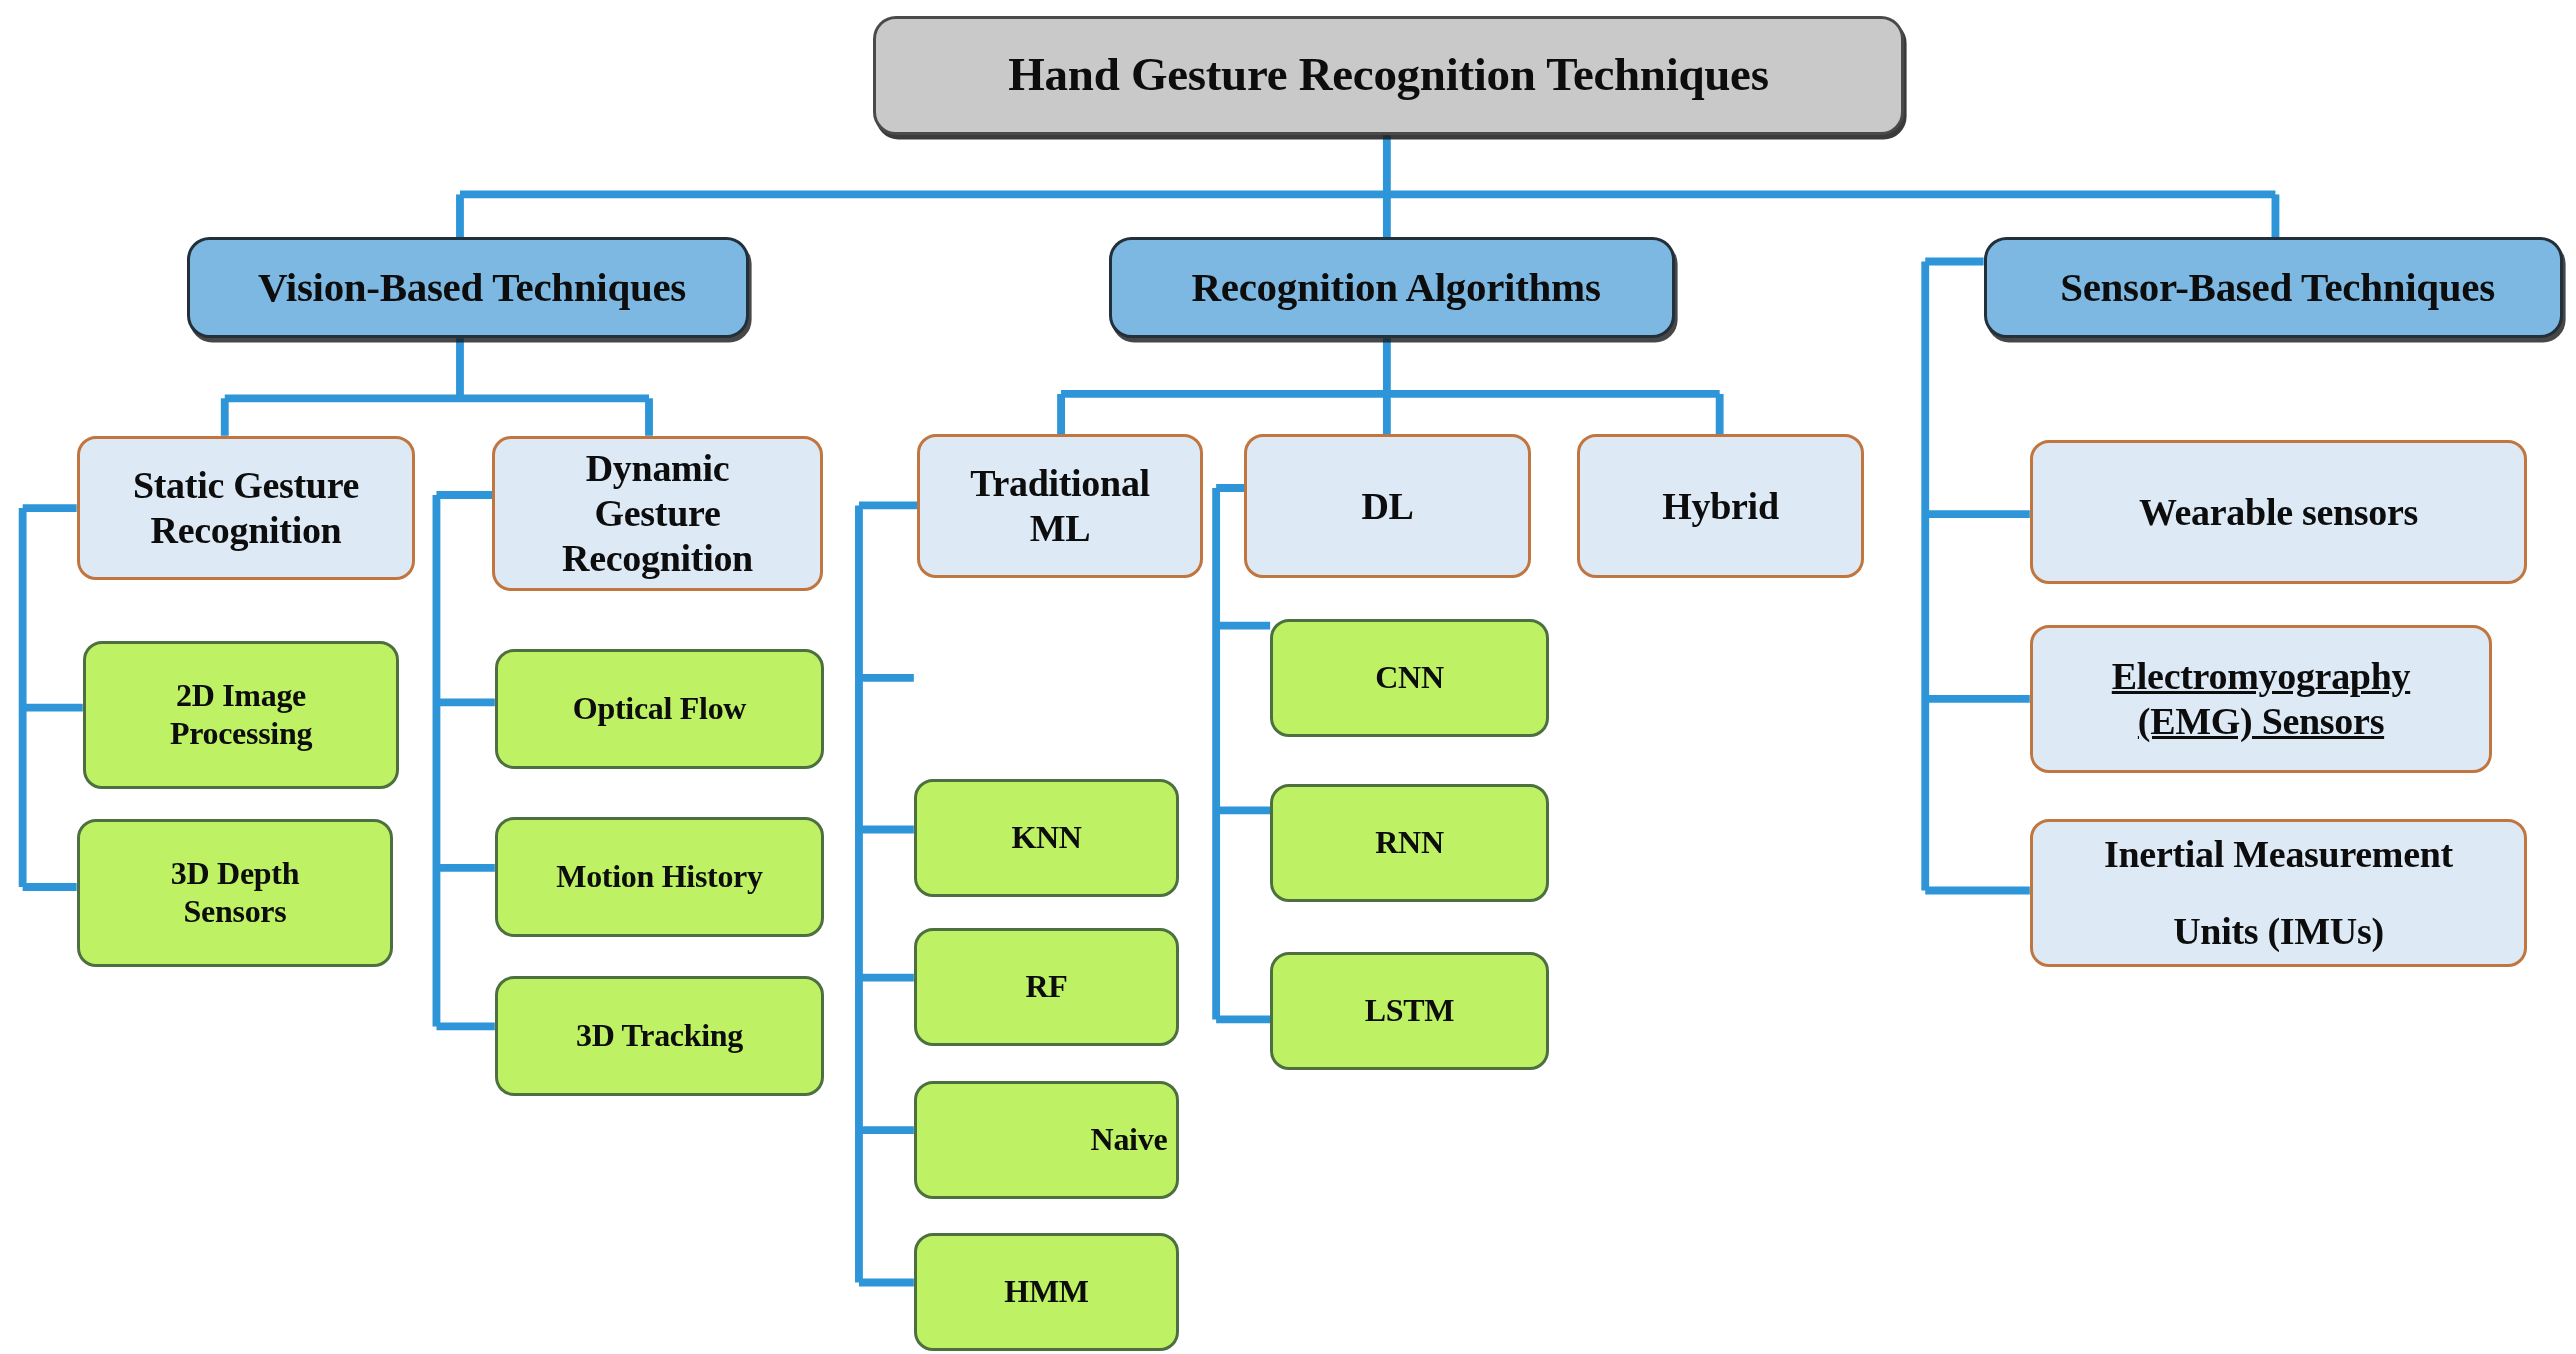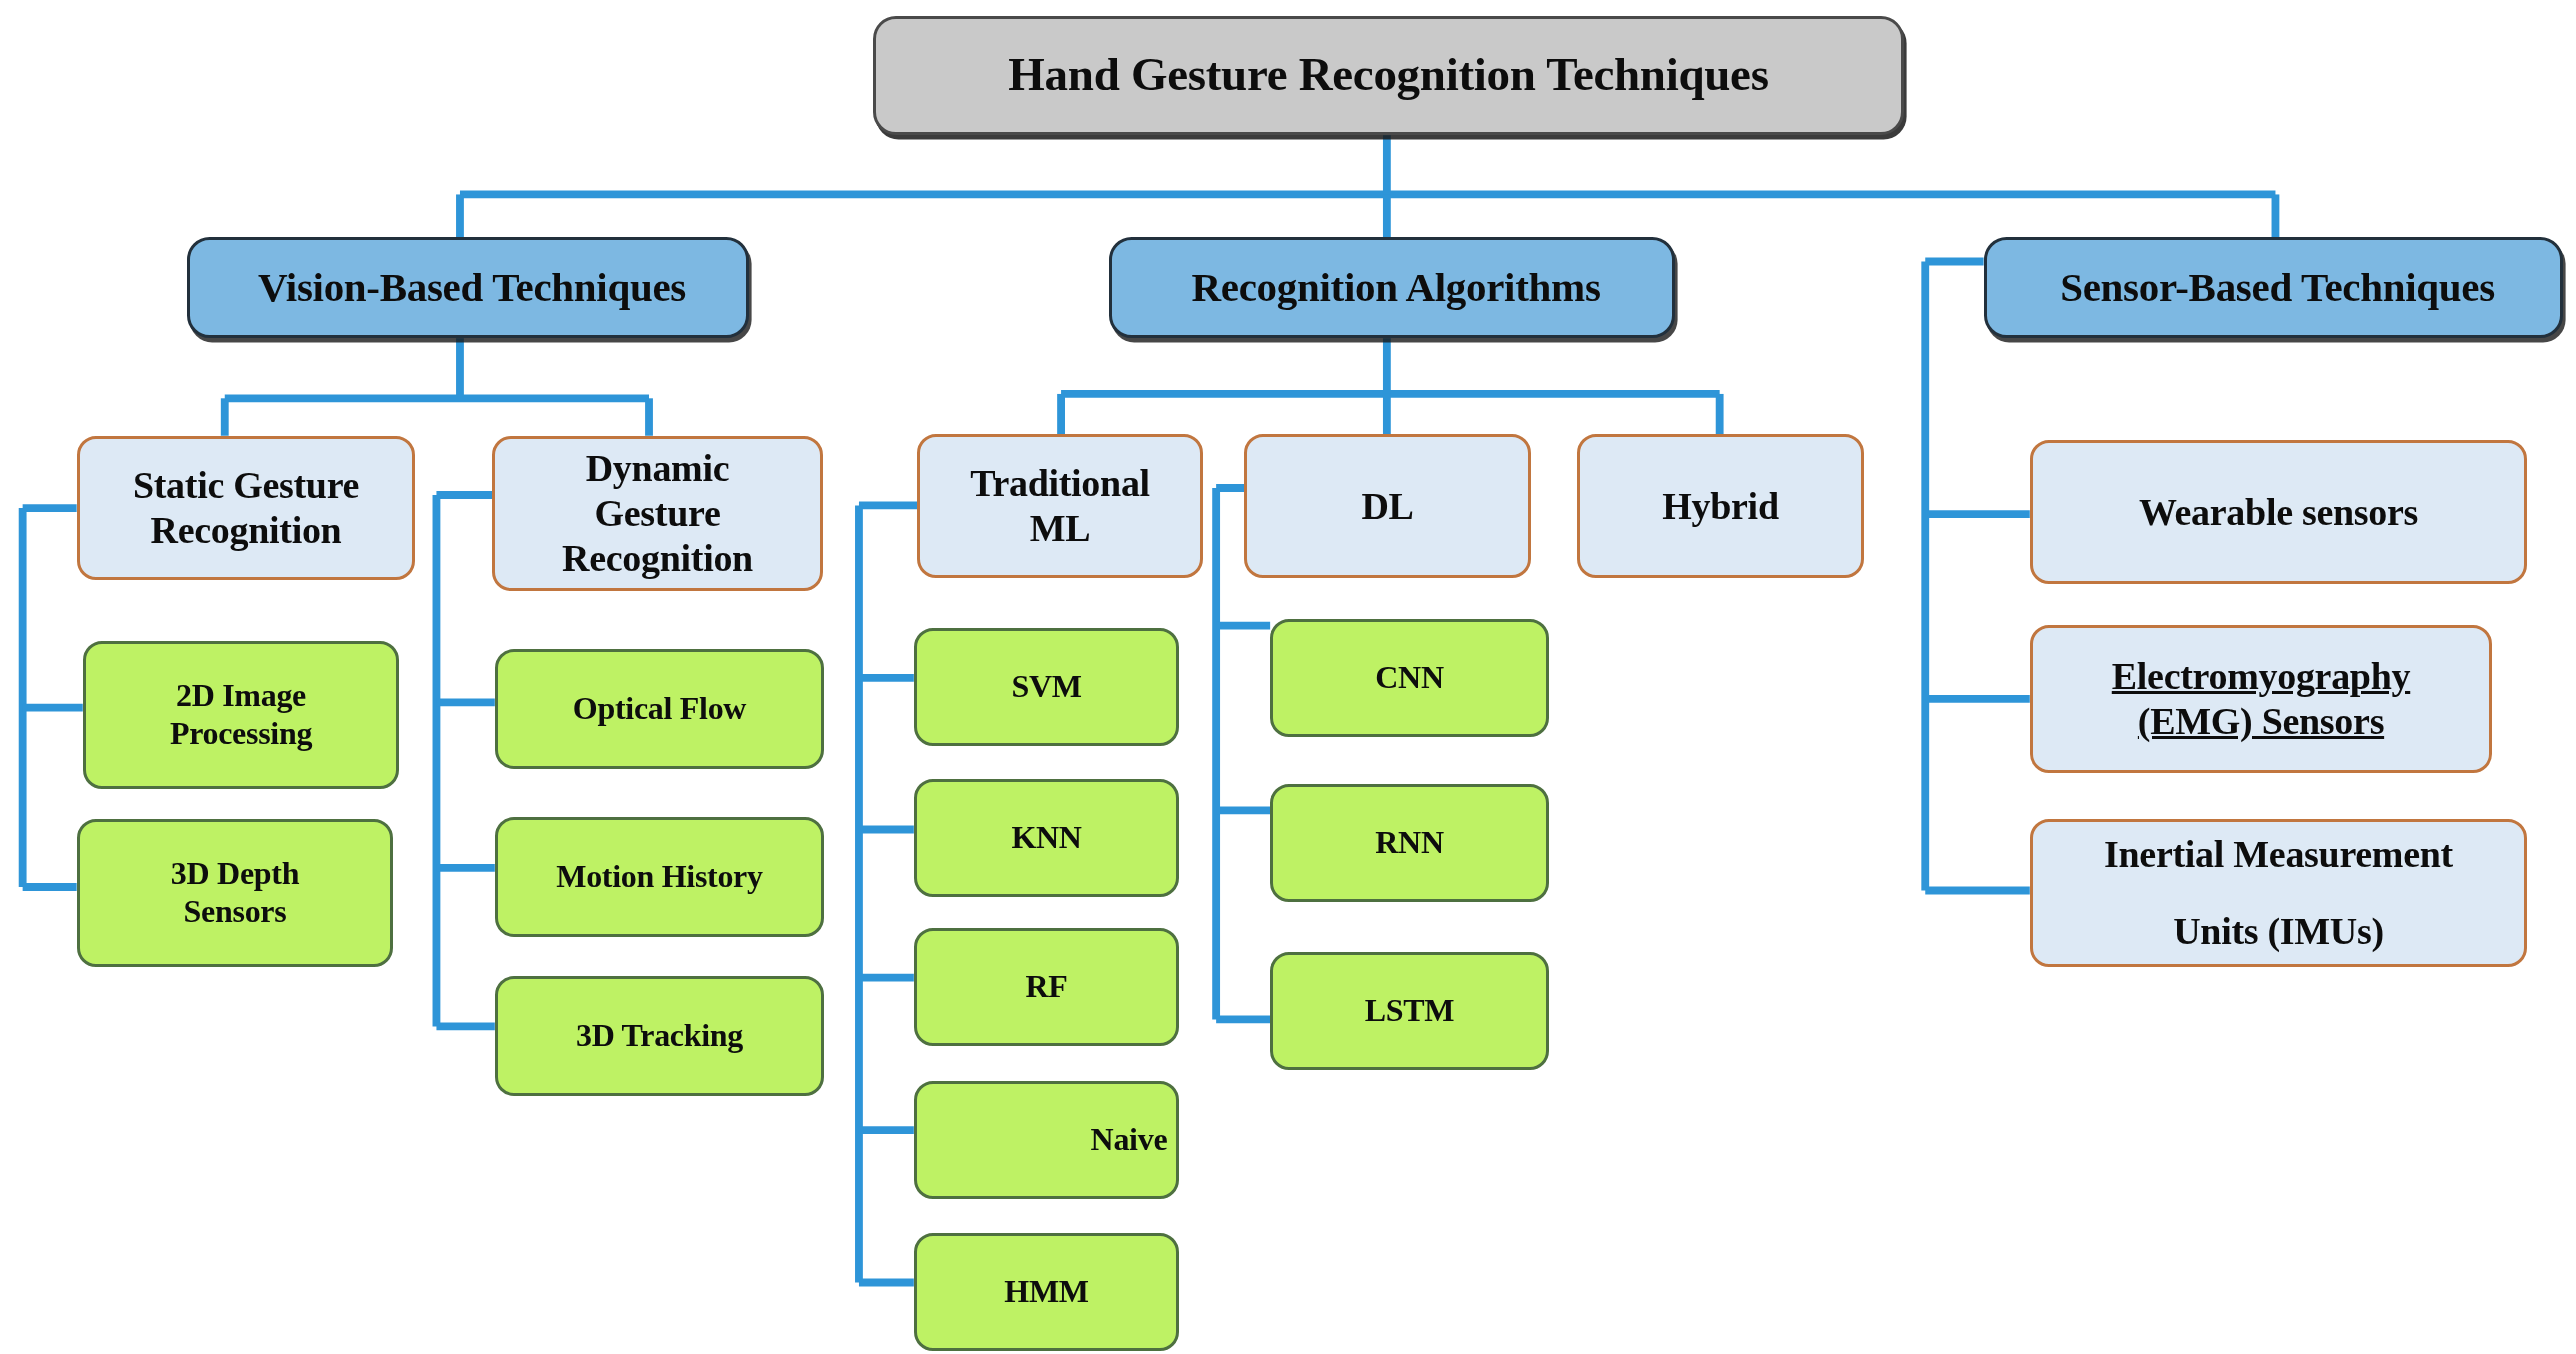--- a/index.html
+++ b/index.html
@@ -197,23 +197,20 @@
   </div>
 
   <div class="node n-leaf" style="left:495px; top:808px; width:329px; height:120px;">
     <span>Motion History</span>
   </div>
 
   <div class="node n-leaf" style="left:495px; top:967px; width:329px; height:120px;">
     <span>3D Tracking</span>
   </div>
 
-  <div class="node n-leaf" style="left:914px; top:619px; width:265px; height:118px;">
-    <span>SVM</span>
-  </div>
 
   <div class="node n-leaf" style="left:914px; top:770px; width:265px; height:118px;">
     <span>KNN</span>
   </div>
 
   <div class="node n-leaf" style="left:914px; top:919px; width:265px; height:118px;">
     <span>RF</span>
   </div>
 
   <div class="node n-leaf" style="left:914px; top:1072px; width:265px; height:118px;justify-content:flex-end;">

